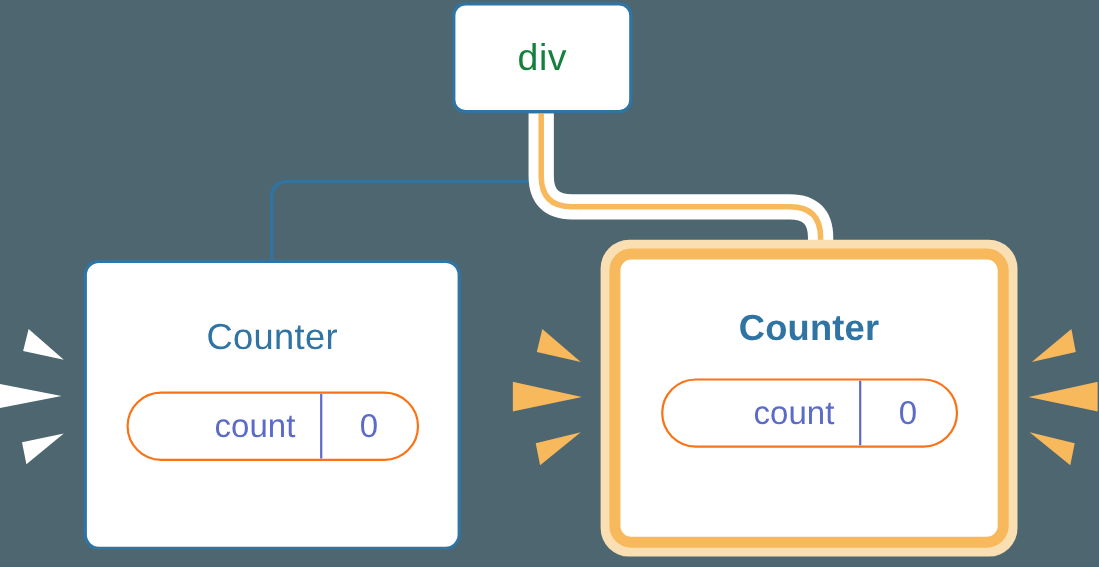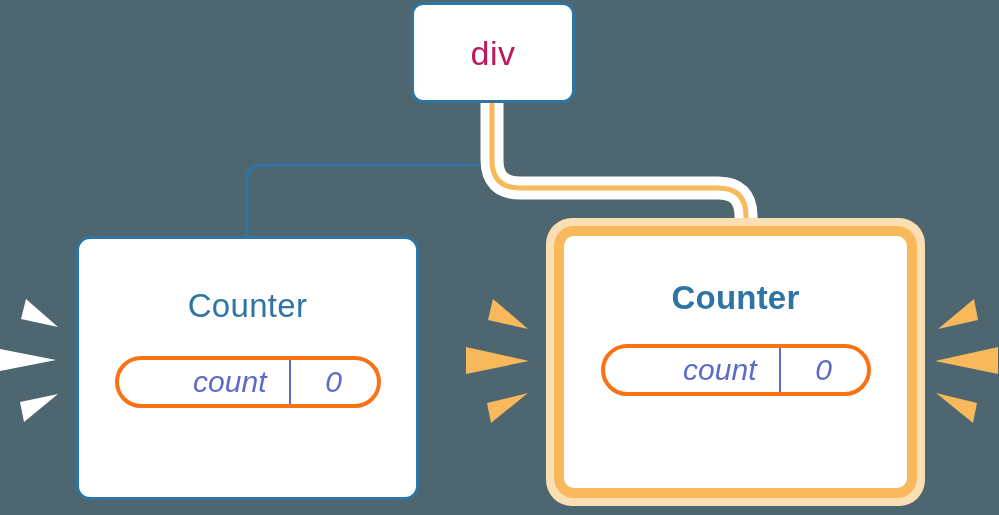--- a/index.html
+++ b/index.html
@@ -41,21 +41,21 @@
     left: 411px;
     top: 2px;
     width: 164px;
     height: 101px;
     border: 3px solid #2f74a3;
     border-radius: 12px;
     justify-content: center;
   }
   .node-div .node-title {
     font-size: 34px;
-    color: #be185d;
+    color: #15803d;
     line-height: 1;
     letter-spacing: 0.5px;
   }
 
   
   .node-counter-left {
     left: 76px;
     top: 236px;
     width: 343px;
     height: 264px;
@@ -96,27 +96,26 @@
     color: #2f74a3;
     font-weight: 700;
     margin-top: 43px;
     letter-spacing: 0.2px;
   }
 
   
   .pill {
     display: flex;
     align-items: stretch;
-    border: 4px solid #f97316;
+    border: 2px solid #f97316;
     border-radius: 999px;
-    height: 52px;
+    height: 63px;
     color: #5c6bc8;
     background: transparent;
     overflow: hidden;
-    font-style: italic;
   }
   .pill-key, .pill-val {
     display: flex;
     align-items: center;
     justify-content: center;
     font-size: 30px;
     line-height: 1;
     color: #5c6bc8;
   }
   .pill-key { padding: 0 36px 0 46px; }

